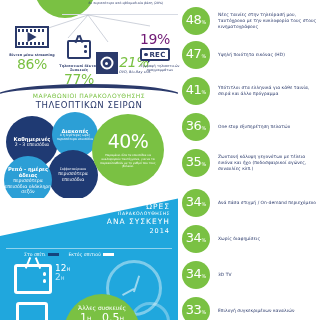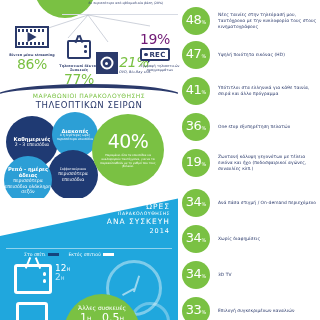--- a/index.html
+++ b/index.html
@@ -478,21 +478,21 @@
     <div class="rrow" style="top:112px;">
       <div class="rcirc">
         <span class="n">36</span>
         <span class="p">%</span>
       </div>
       <div class="rtext">One stop εξυπηρέτηση πελατών</div>
     </div>
 
     <div class="rrow" style="top:148px;">
       <div class="rcirc">
-        <span class="n">19</span>
+        <span class="n">35</span>
         <span class="p">%</span>
       </div>
       <div class="rtext">Ζωντανή κάλυψη γεγονότων με τέλεια εικόνα και ήχο (ποδοσφαιρικοί αγώνες, συναυλίες κλπ.)</div>
     </div>
 
     <div class="rrow" style="top:188px;">
       <div class="rcirc">
         <span class="n">34</span>
         <span class="p">%</span>
       </div>

